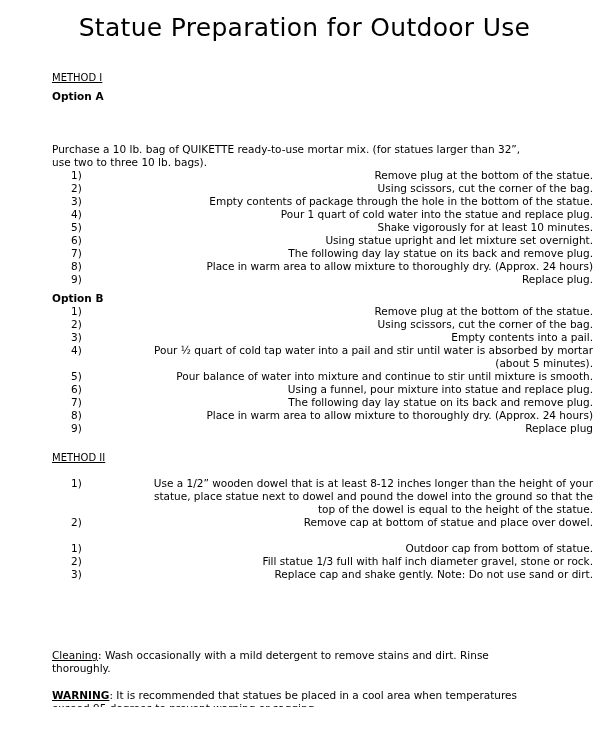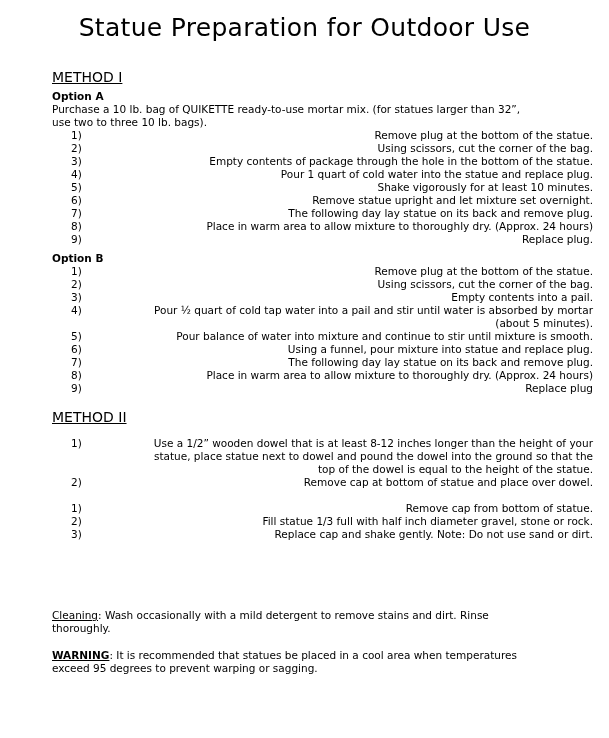--- a/index.html
+++ b/index.html
@@ -23,30 +23,30 @@
     line-height: 31px;
     font-weight: 400;
     letter-spacing: 0.3px;
   }
   .content {
     padding-left: 52px;
     padding-right: 16px;
   }
   .method-heading {
     margin: 16px 0 0 0;
-    font-size: 14px;
+    font-size: 10px;
     font-weight: 400;
     text-decoration: underline;
   }
   .method-heading.first { margin-top: 0; }
   .option-label {
     margin-top: 6px;
     font-weight: bold;
   }
-  .para { white-space: pre-line; }
+  .para { white-space: pre-line; margin-top: 40px; }
   ul.steps {
     list-style: none;
     margin: 0;
     padding: 0;
   }
   ul.steps.spaced { margin-top: 13px; }
   ul.steps li {
     display: flex;
     align-items: flex-start;
   }
@@ -97,21 +97,21 @@
       <li>
           <span class="num">4)</span>
           <span class="txt">Pour 1 quart of cold water into the statue and replace plug.</span>
         </li>
       <li>
           <span class="num">5)</span>
           <span class="txt">Shake vigorously for at least 10 minutes.</span>
         </li>
       <li>
           <span class="num">6)</span>
-          <span class="txt">Remove statue upright and let mixture set overnight.</span>
+          <span class="txt">Using statue upright and let mixture set overnight.</span>
         </li>
       <li>
           <span class="num">7)</span>
           <span class="txt">The following day lay statue on its back and remove plug.</span>
         </li>
       <li>
           <span class="num">8)</span>
           <span class="txt">Place in warm area to allow mixture to thoroughly dry. (Approx. 24 hours)</span>
         </li>
       <li>
@@ -174,21 +174,21 @@
       <li>
           <span class="num">2)</span>
           <span class="txt">Remove cap at bottom of statue and place over dowel.</span>
         </li>
     </ul>
 
 
     <ul class="steps spaced">
       <li>
           <span class="num">1)</span>
-          <span class="txt">Remove cap from bottom of statue.</span>
+          <span class="txt">Outdoor cap from bottom of statue.</span>
         </li>
       <li>
           <span class="num">2)</span>
           <span class="txt">Fill statue 1/3 full with half inch diameter gravel, stone or rock.</span>
         </li>
       <li>
           <span class="num">3)</span>
           <span class="txt">Replace cap and shake gently. Note: Do not use sand or dirt.</span>
         </li>
     </ul>

